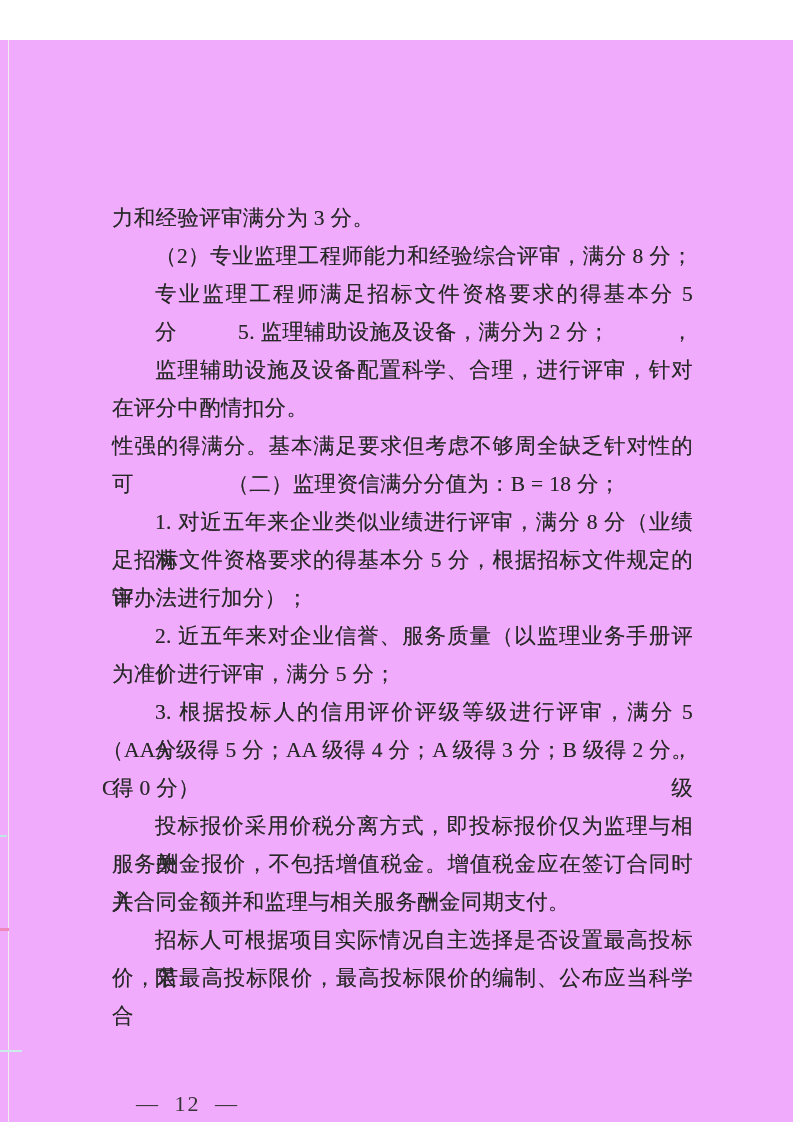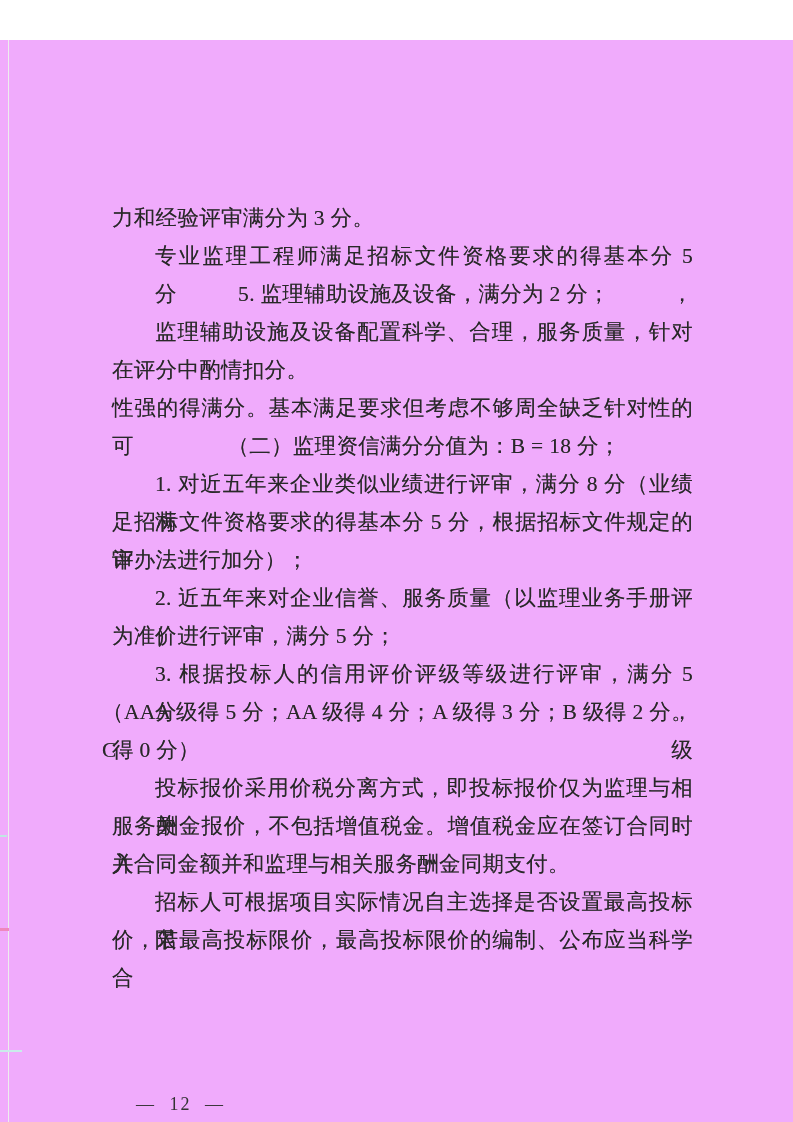--- a/index.html
+++ b/index.html
@@ -40,21 +40,21 @@
   .line.hang {
     margin-left: -10px;
     width: 591px;
   }
   .footer {
     position: absolute;
     left: 136px;
     top: 1045px;
     height: 38px;
     line-height: 38px;
-    font-size: 18px;
+    font-size: 22px;
     color: #333333;
     letter-spacing: 2px;
     word-spacing: 7px;
   }
   
   .edge-line {
     position: absolute;
     left: 8px;
     top: 0;
     width: 1px;
@@ -74,23 +74,24 @@
 
 <div class="page" style="background-color: #f0abfc; margin-top: 40px;">
 
   <div class="edge-line" style="background-color: rgb(237, 237, 237);"></div>
   <div class="tick tick-1" style="background-color: rgb(191, 232, 226);"></div>
   <div class="tick tick-2" style="background-color: rgb(239, 135, 189);"></div>
   <div class="tick tick-3" style="background-color: rgb(201, 236, 234);"></div>
 
   <div class="text-block">
     <div class="line">力和经验评审满分为 3 分。</div>
+    <div class="line indent fill">（2）专业监理工程师能力和经验综合评审，满分 8 分；</div>
     <div class="line indent fill">专业监理工程师满足招标文件资格要求的得基本分 5 分，</div>
     <div class="line indent">5. 监理辅助设施及设备，满分为 2 分；</div>
-    <div class="line indent fill">监理辅助设施及设备配置科学、合理，服务质量，针对</div>
+    <div class="line indent fill">监理辅助设施及设备配置科学、合理，进行评审，针对</div>
     <div class="line">在评分中酌情扣分。</div>
     <div class="line fill">性强的得满分。基本满足要求但考虑不够周全缺乏针对性的可</div>
     <div class="line indent">（二）监理资信满分分值为：B = 18 分；</div>
     <div class="line indent fill">1. 对近五年来企业类似业绩进行评审，满分 8 分（业绩满</div>
     <div class="line fill">足招标文件资格要求的得基本分 5 分，根据招标文件规定的评</div>
     <div class="line">审办法进行加分）；</div>
     <div class="line indent fill">2. 近五年来对企业信誉、服务质量（以监理业务手册评价</div>
     <div class="line">为准）进行评审，满分 5 分；</div>
     <div class="line indent fill">3. 根据投标人的信用评价评级等级进行评审，满分 5 分。</div>
     <div class="line fill hang">（AAA 级得 5 分；AA 级得 4 分；A 级得 3 分；B 级得 2 分，C 级</div>

